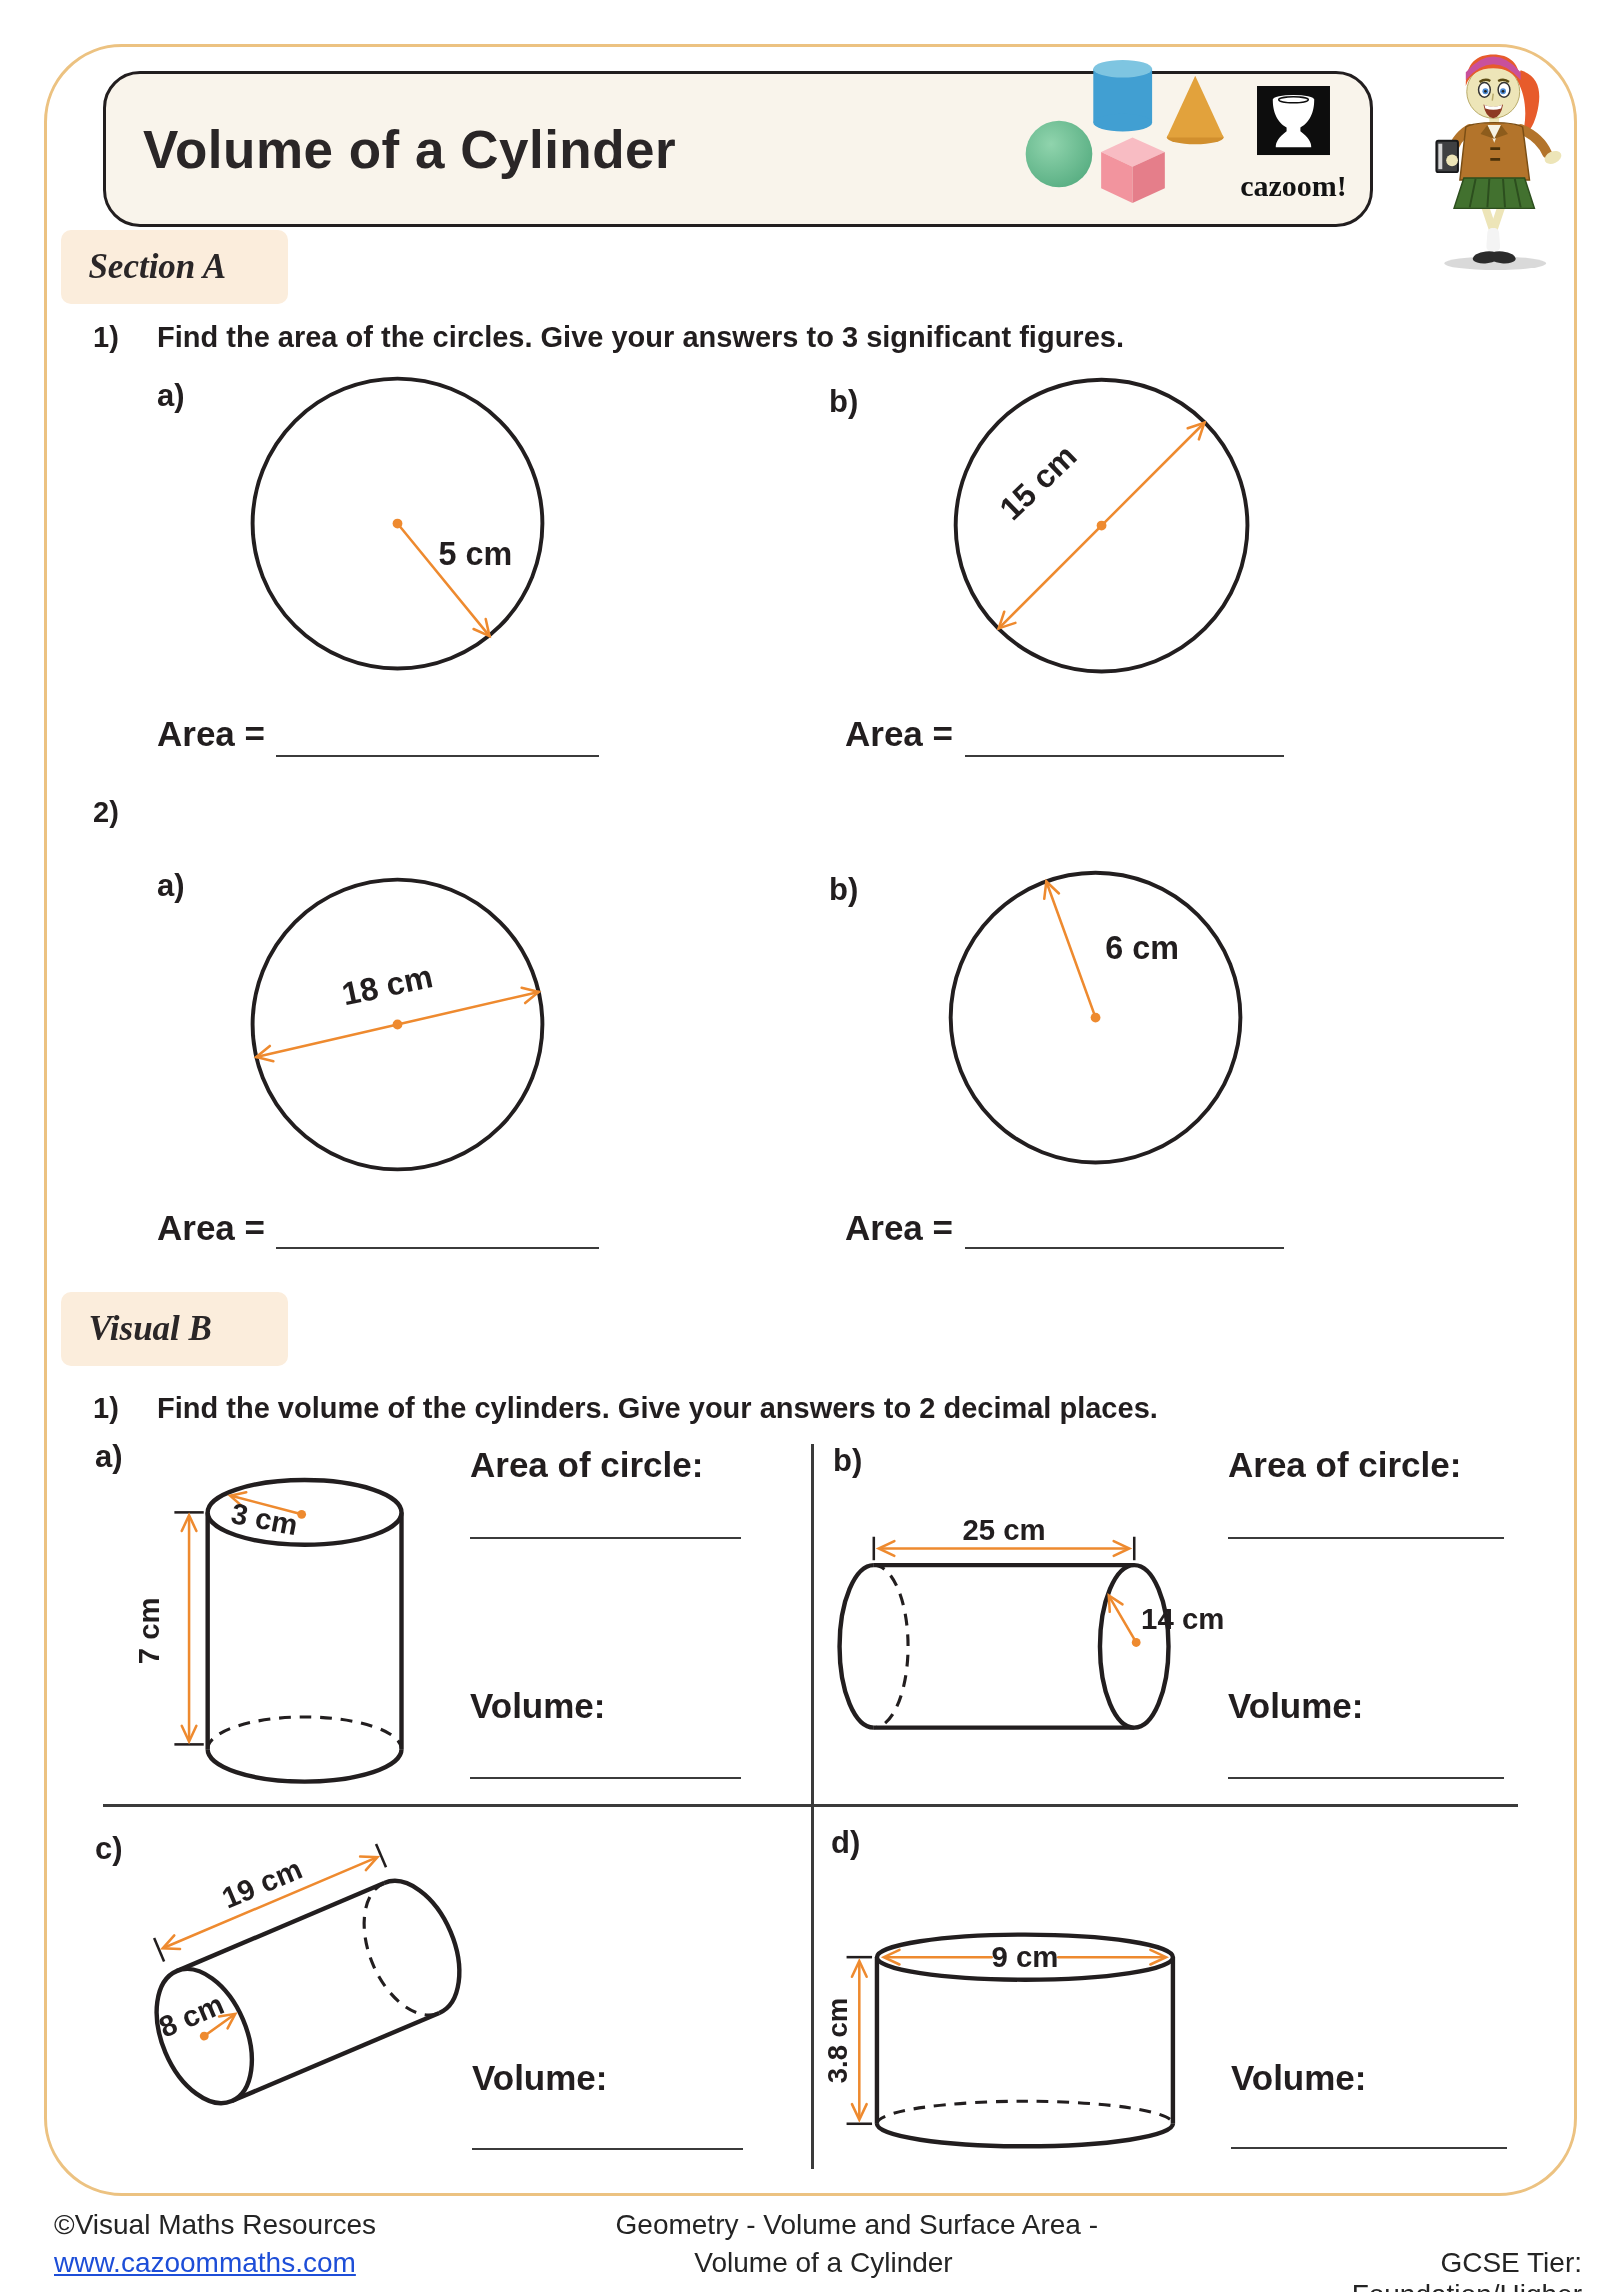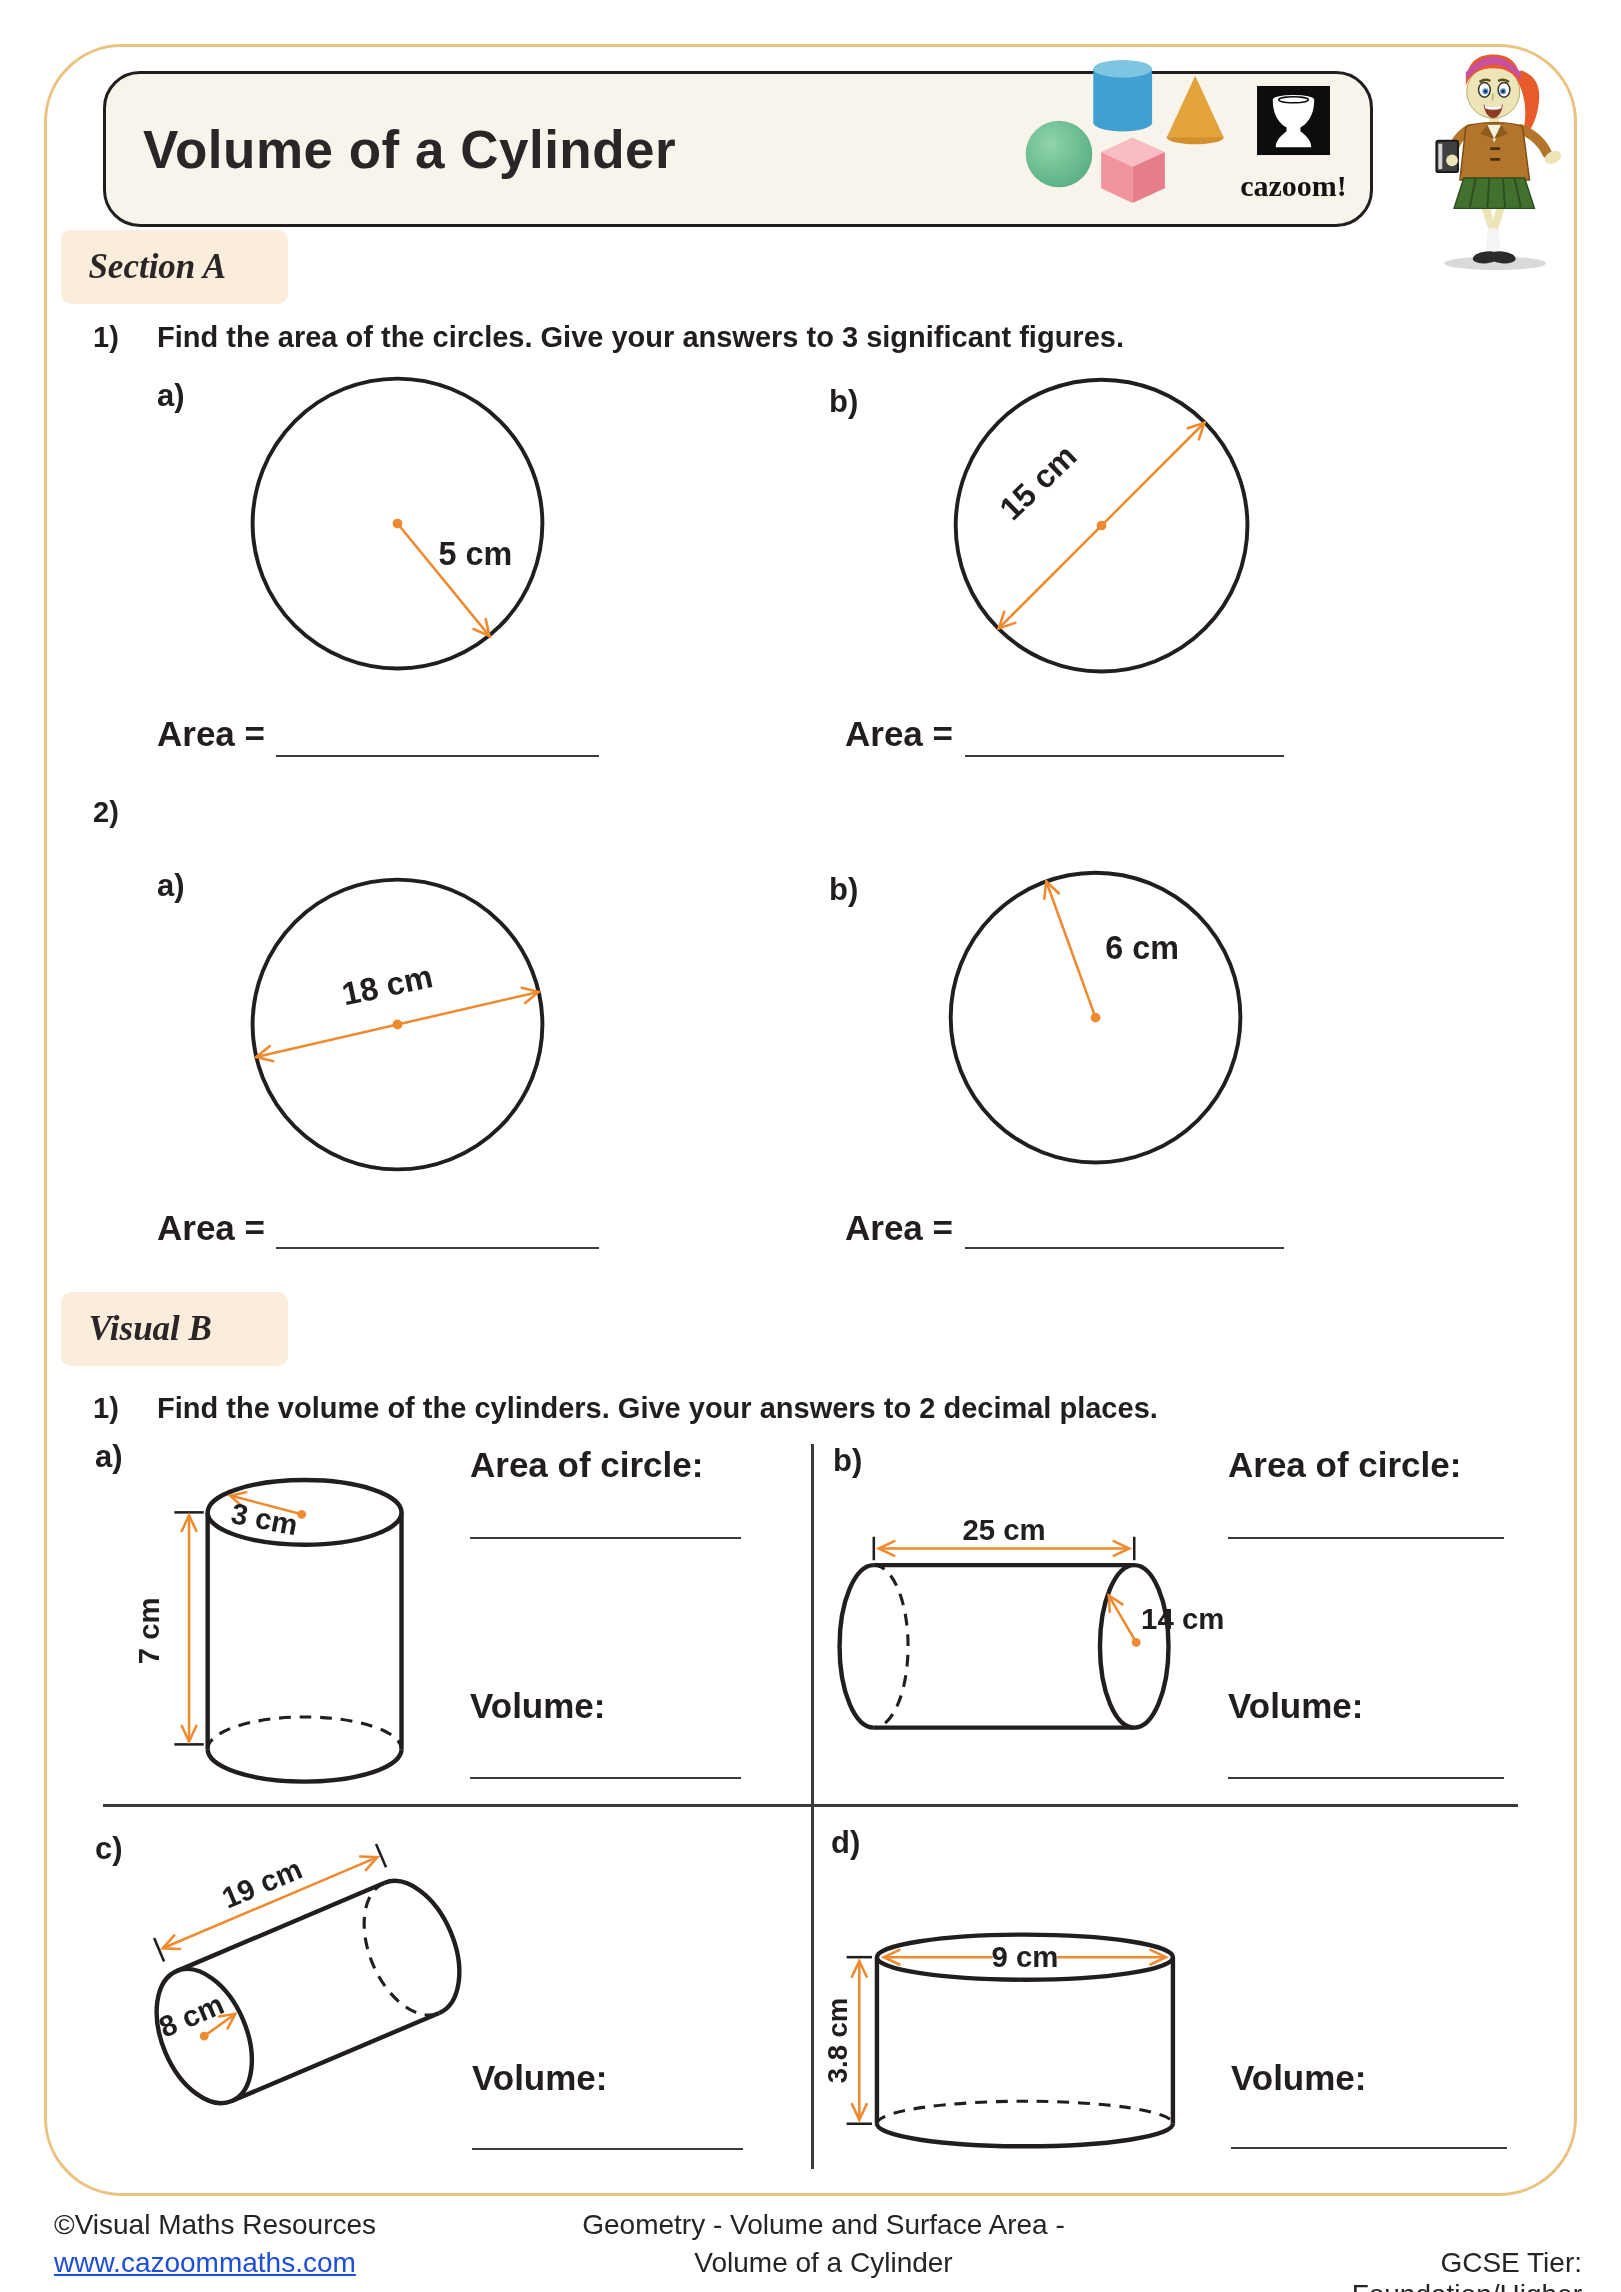--- a/index.html
+++ b/index.html
@@ -311,18 +311,18 @@
     </g>
     <text class="svg-dim" font-size="28" x="24" y="127" text-anchor="middle" transform="rotate(-90 24 127)">3.8 cm</text>
   </svg>
   <div class="answer-label" style="left:1231px;top:2058px">Volume:</div>
   <div class="blank" style="left:1231px;top:2147px;width:276px"></div>
 
   <div class="footer" style="left:54px;top:2197px">©Visual Maths Resources</div>
   <div class="footer" style="left:54px;top:2235px">
     <a href="#">www.cazoommaths.com</a>
   </div>
-  <div class="footer" style="left:549px;top:2197px;width:549px;text-align:center">Geometry - Volume and Surface Area -</div>
+  <div class="footer" style="left:549px;top:2197px;width:549px;text-align:right">Geometry - Volume and Surface Area -</div>
   <div class="footer" style="left:549px;top:2235px;width:549px;text-align:center">Volume of a Cylinder</div>
   <div class="footer" style="left:1210px;top:2235px;width:372px;text-align:right">GCSE Tier: Foundation/Higher</div>
 
 </div>
 
 
 </body></html>

